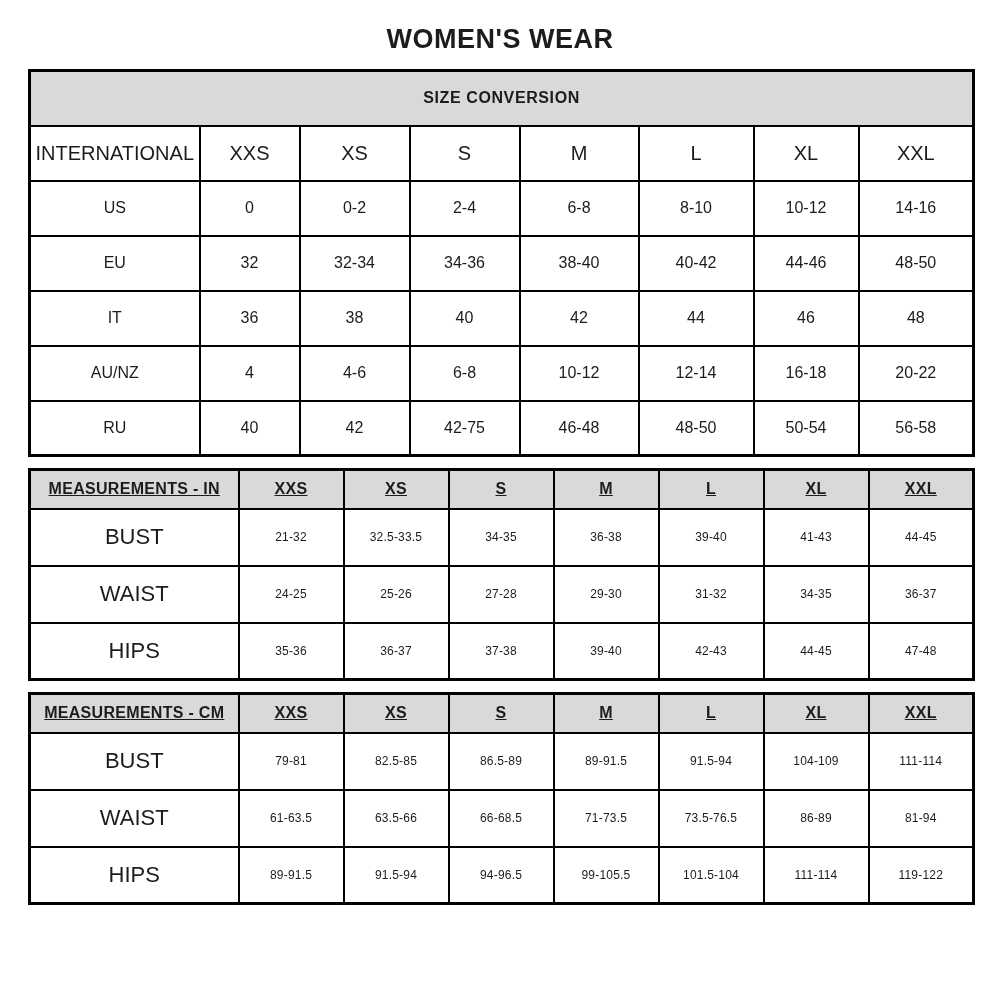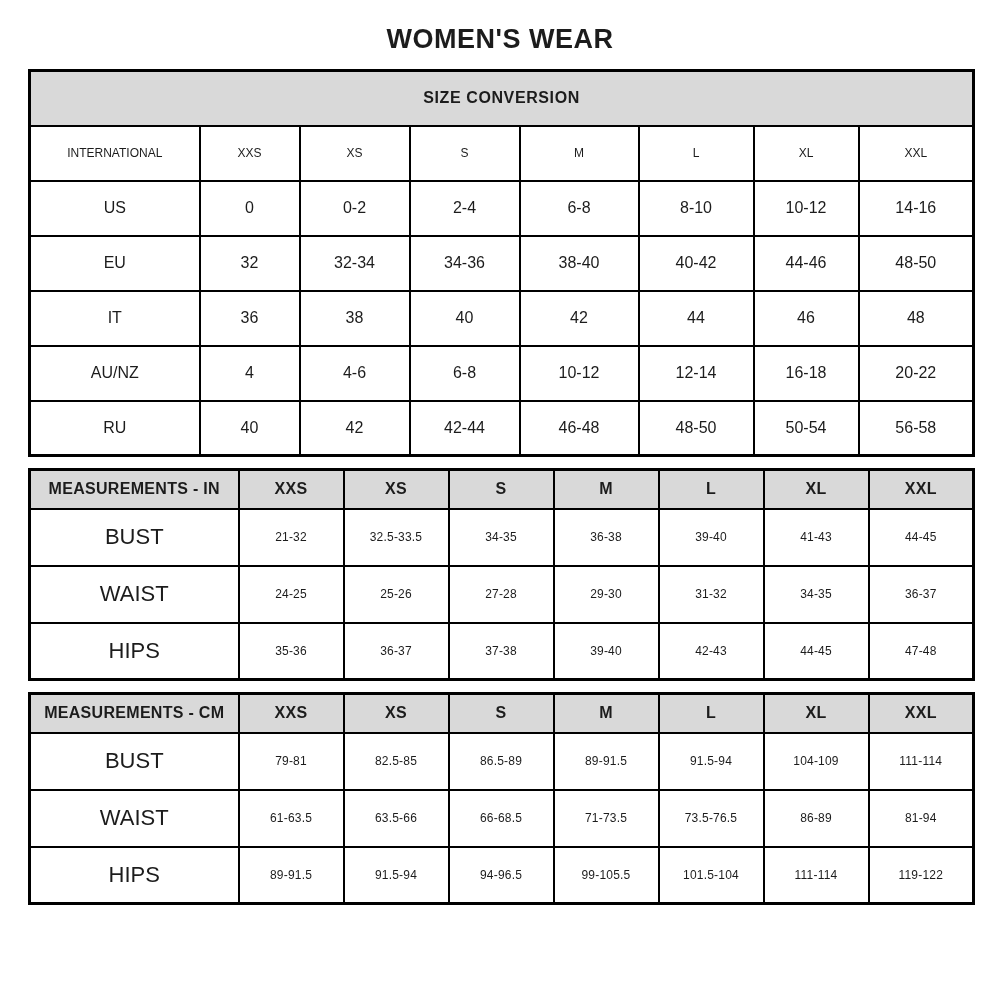--- a/index.html
+++ b/index.html
@@ -30,24 +30,24 @@
     vertical-align:middle;
     padding:0 2px;
     font-size:16px;
     overflow:hidden;
   }
   .gray{background:#d9d9d9;}
   .table-gap{margin-top:11px;}
   
   .t1 .title-row td{height:52px;font-size:16px;font-weight:700;letter-spacing:0.6px;}
   .t1 tr{height:55px;}
-  .t1 .hdr td{font-size:12px;}
+  .t1 .hdr td{font-size:20px;}
   
   .tm .hdr td{font-size:16px;font-weight:700;letter-spacing:0.3px;}
-  .tm .hdr{height:39px;}
+  .tm .hdr{height:39px;text-decoration:underline;}
   .tm .data-row{height:57px;}
   .tm .data-row .val{font-size:12px;letter-spacing:0.2px;}
   .tm .data-row .lbl{font-size:22px;}
 </style>
 </head>
 <body>
 
 <div class="page">
 
   <h1 class="page-title">WOMEN'S WEAR</h1>
@@ -114,21 +114,21 @@
       <td>6-8</td>
       <td>10-12</td>
       <td>12-14</td>
       <td>16-18</td>
       <td>20-22</td>
     </tr>
     <tr>
       <td>RU</td>
       <td>40</td>
       <td>42</td>
-      <td>42-44</td>
+      <td>42-75</td>
       <td>46-48</td>
       <td>48-50</td>
       <td>50-54</td>
       <td>56-58</td>
     </tr>
   </tbody>
     </table>
 
   <table class="tm table-gap">
     <colgroup>

